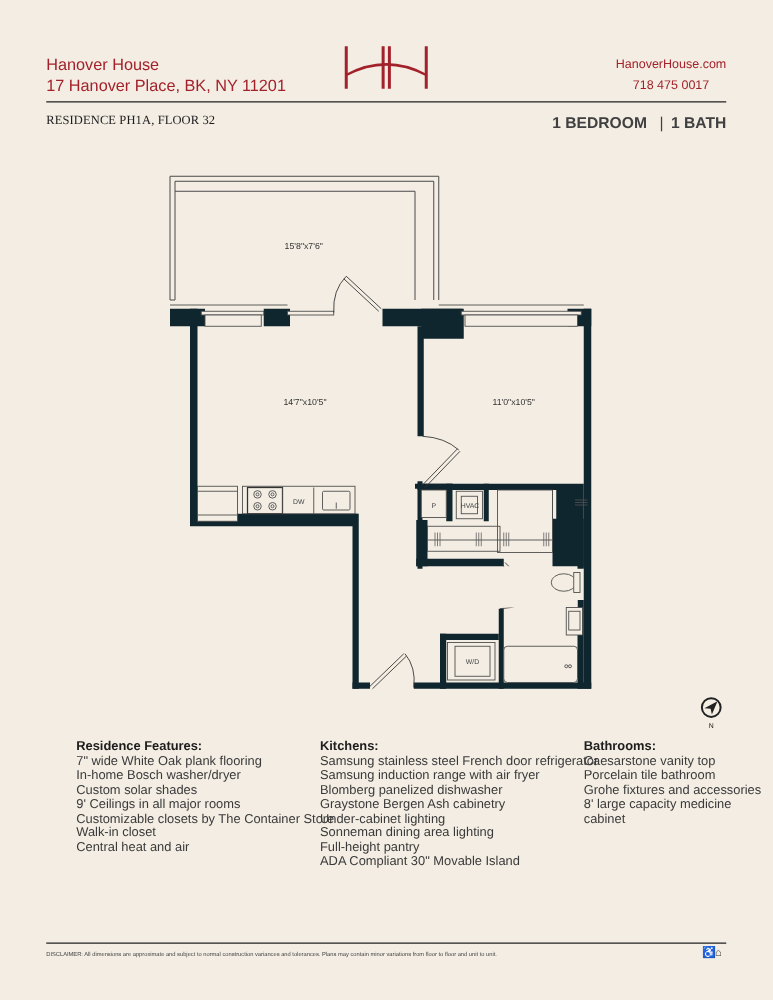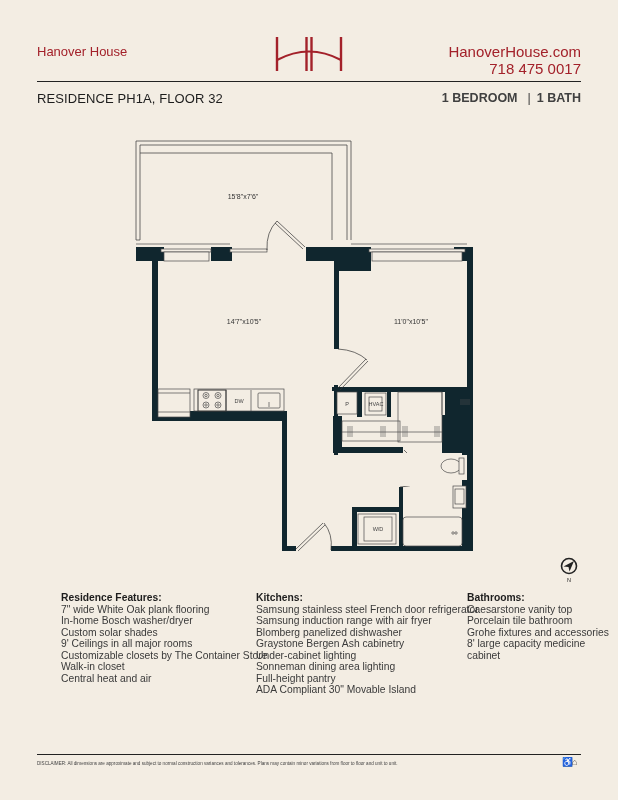--- a/index.html
+++ b/index.html
@@ -1,26 +1,26 @@
 <!DOCTYPE html>
 <html><head>
   <meta charset="utf-8">
   <style>
     * { box-sizing: border-box; margin: 0; padding: 0; }
     html, body { width: 618px; height: 800px; background: #f3ede3; overflow: hidden; }
     body { position: relative; font-family: "Liberation Sans", sans-serif; color: #2a2a2a; }
 
     .hdr-left { position: absolute; left: 37px; top: 43px; color: #a3212a; font-size: 13px; line-height: 17px; }
-    .hdr-right { position: absolute; right: 37px; top: 43px; color: #a3212a; font-size: 15px; line-height: 17px; text-align: right; }
+    .hdr-right { position: absolute; right: 37px; top: 43px; color: #a3212a; font-size: 10px; line-height: 17px; text-align: center; }
     .logo { position: absolute; left: 270px; top: 35px; width: 80px; height: 38px; }
     .rule { position: absolute; left: 37px; width: 544px; height: 1px; background: #222; }
     .rule.top { top: 81px; }
     .rule.bottom { top: 754px; height: 1px; }
 
-    .residence { position: absolute; left: 37px; top: 91px; font-size: 13px; letter-spacing: 0.1px; color: #1d1d1d; }
+    .residence { position: absolute; left: 37px; top: 91px; font-size: 10px; letter-spacing: 0.1px; color: #1d1d1d; font-family: Liberation Serif, serif; }
     .beds { position: absolute; right: 37px; top: 91px; font-size: 12.5px; font-weight: bold; color: #404040; }
     .beds .sep { margin: 0 6px 0 10px; font-weight: normal; }
 
     .plan { position: absolute; left: 0; top: 0; width: 618px; height: 600px; }
     .plan text { font-family: "Liberation Sans", sans-serif; }
 
     .compass { position: absolute; left: 559px; top: 556px; width: 20px; height: 28px; }
 
     .features { position: absolute; top: 592px; font-size: 10.3px; line-height: 11.5px; color: #3a3a3a; margin-left: 24px; }
     .features .title { font-weight: bold; color: #1d1d1d; }
@@ -30,20 +30,21 @@
 
     .disclaimer { position: absolute; left: 37px; top: 761px; font-size: 4.6px; color: #444; white-space: nowrap; }
     .ada { position: absolute; left: 562px; top: 757px; font-size: 9px; color: #333; }
     .eho { position: absolute; left: 572px; top: 757px; font-size: 9px; color: #333; }
   </style>
 </head>
 <body>
 
 <div class="hdr-left">
   <div>Hanover House</div>
+  <div>17 Hanover Place, BK, NY 11201</div>
 </div>
 
 <svg class="logo" viewBox="0 0 80 38">
   <g fill="none" stroke="#a3212a" stroke-width="2.4">
     <line x1="7" y1="2" x2="7" y2="36"></line>
     <line x1="71" y1="2" x2="71" y2="36"></line>
     <line x1="36.5" y1="2" x2="36.5" y2="36"></line>
     <line x1="41.5" y1="2" x2="41.5" y2="36"></line>
     <path d="M7 25 Q39 8 71 25" stroke-width="2"></path>
   </g>

